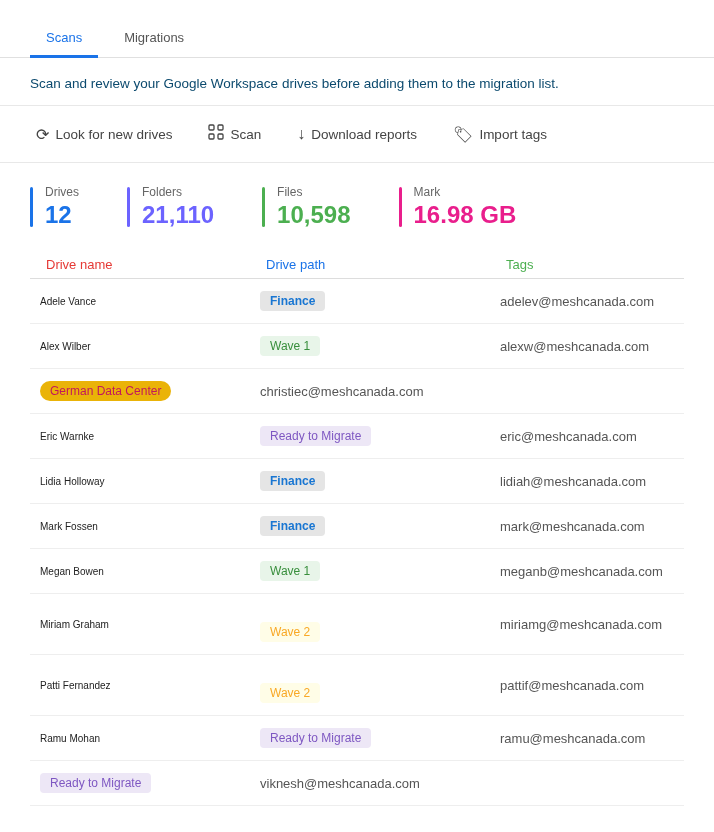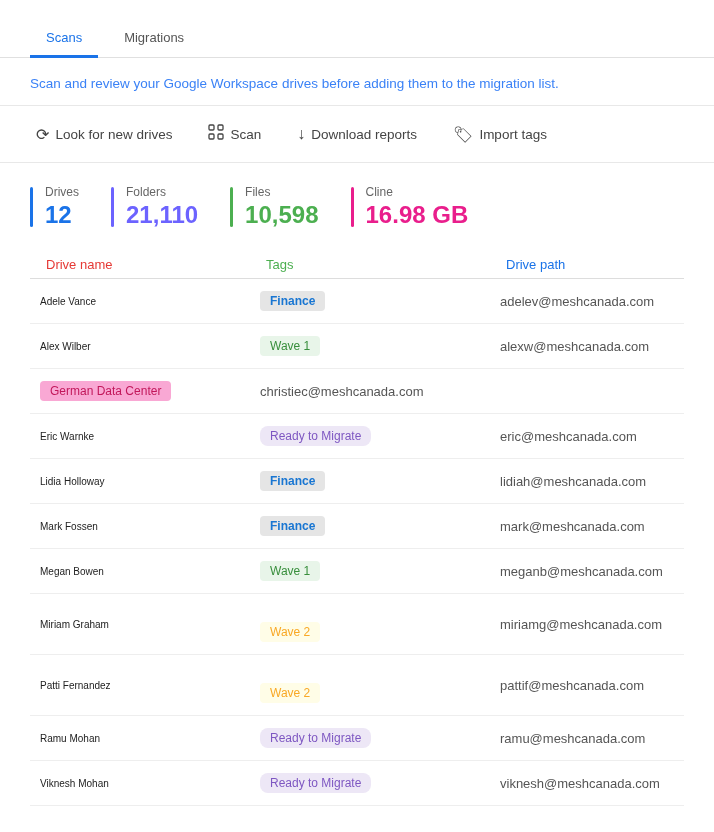--- a/index.html
+++ b/index.html
@@ -37,21 +37,21 @@
       bottom: -1px;
       left: 0;
       right: 0;
       height: 3px;
       background: #1a73e8;
     }
 
     
     .description {
       padding: 18px 30px 14px;
-      color: #3b82f6;
+      color: #0c4a6e;
       font-size: 13.5px;
       border-bottom: 1px solid #e8e8e8;
     }
 
     
     .toolbar {
       display: flex;
       align-items: center;
       padding: 14px 30px;
       gap: 24px;
@@ -75,21 +75,21 @@
 
     
     .stats-row {
       display: flex;
       padding: 22px 30px 18px;
       gap: 0;
     }
     .stat-item {
       display: flex;
       align-items: center;
-      padding-right: 32px;
+      padding-right: 48px;
     }
     .stat-bar {
       width: 3px;
       height: 40px;
       border-radius: 2px;
       margin-right: 12px;
     }
     .stat-content {}
     .stat-label {
       font-size: 12px;
@@ -148,22 +148,22 @@
     
     .tag {
       display: inline-block;
       padding: 3px 10px;
       border-radius: 4px;
       font-size: 12px;
       font-weight: 500;
     }
     .tag-finance { background: #e5e5e5; color: #1976d2; font-weight: bold; }
     .tag-wave1 { background: #e8f5e9; color: #388e3c; }
-    .tag-german { background: #f9a8d4; color: #c2185b; }
-    .tag-ready { background: #ede7f6; color: #7e57c2; border-radius: 8px; }
+    .tag-german { background: #eab308; color: #c2185b; border-radius: 10px; }
+    .tag-ready { background: #ede7f6; color: #7e57c2; }
     .tag-wave2 { background: #fffde7; color: #f9a825; margin-top: 16px; }
   </style>
 </head>
 <body>
 
 <div class="tabs-container">
   <div class="tab active">
     <span>Scans</span>
   </div>
   <div class="tab">
@@ -219,31 +219,31 @@
   <div class="stat-item stat-files">
     <div class="stat-bar"></div>
     <div class="stat-content">
       <div class="stat-label">Files</div>
       <div class="stat-value">10,598</div>
     </div>
   </div>
   <div class="stat-item stat-data">
     <div class="stat-bar"></div>
     <div class="stat-content">
-      <div class="stat-label">Cline</div>
+      <div class="stat-label">Mark</div>
       <div class="stat-value">16.98 GB</div>
     </div>
   </div>
 </div>
 
 <div class="table-container">
   <div class="table-header">
     <div class="table-header-cell">Drive name</div>
+    <div class="table-header-cell path">Drive path</div>
     <div class="table-header-cell tags">Tags</div>
-    <div class="table-header-cell path">Drive path</div>
   </div>
   <div id="table-body">
       <div class="table-row">
         <div class="cell-name">Adele Vance</div>
         <div class="cell-tags"><span class="tag tag-finance">Finance</span></div>
         <div class="cell-path">adelev@meshcanada.com</div>
       </div>
       <div class="table-row">
         <div class="cell-name">Alex Wilber</div>
         <div class="cell-tags"><span class="tag tag-wave1">Wave 1</span></div>
@@ -282,18 +282,17 @@
         <div class="cell-name">Patti Fernandez</div>
         <div class="cell-tags"><span class="tag tag-wave2">Wave 2</span></div>
         <div class="cell-path">pattif@meshcanada.com</div>
       </div>
       <div class="table-row">
         <div class="cell-name">Ramu Mohan</div>
         <div class="cell-tags"><span class="tag tag-ready">Ready to Migrate</span></div>
         <div class="cell-path">ramu@meshcanada.com</div>
       </div>
       <div class="table-row">
-        <div class="cell-name">Viknesh Mohan</div>
         <div class="cell-tags"><span class="tag tag-ready">Ready to Migrate</span></div>
         <div class="cell-path">viknesh@meshcanada.com</div>
       </div>
     </div>
 </div>
 
 </body></html>

